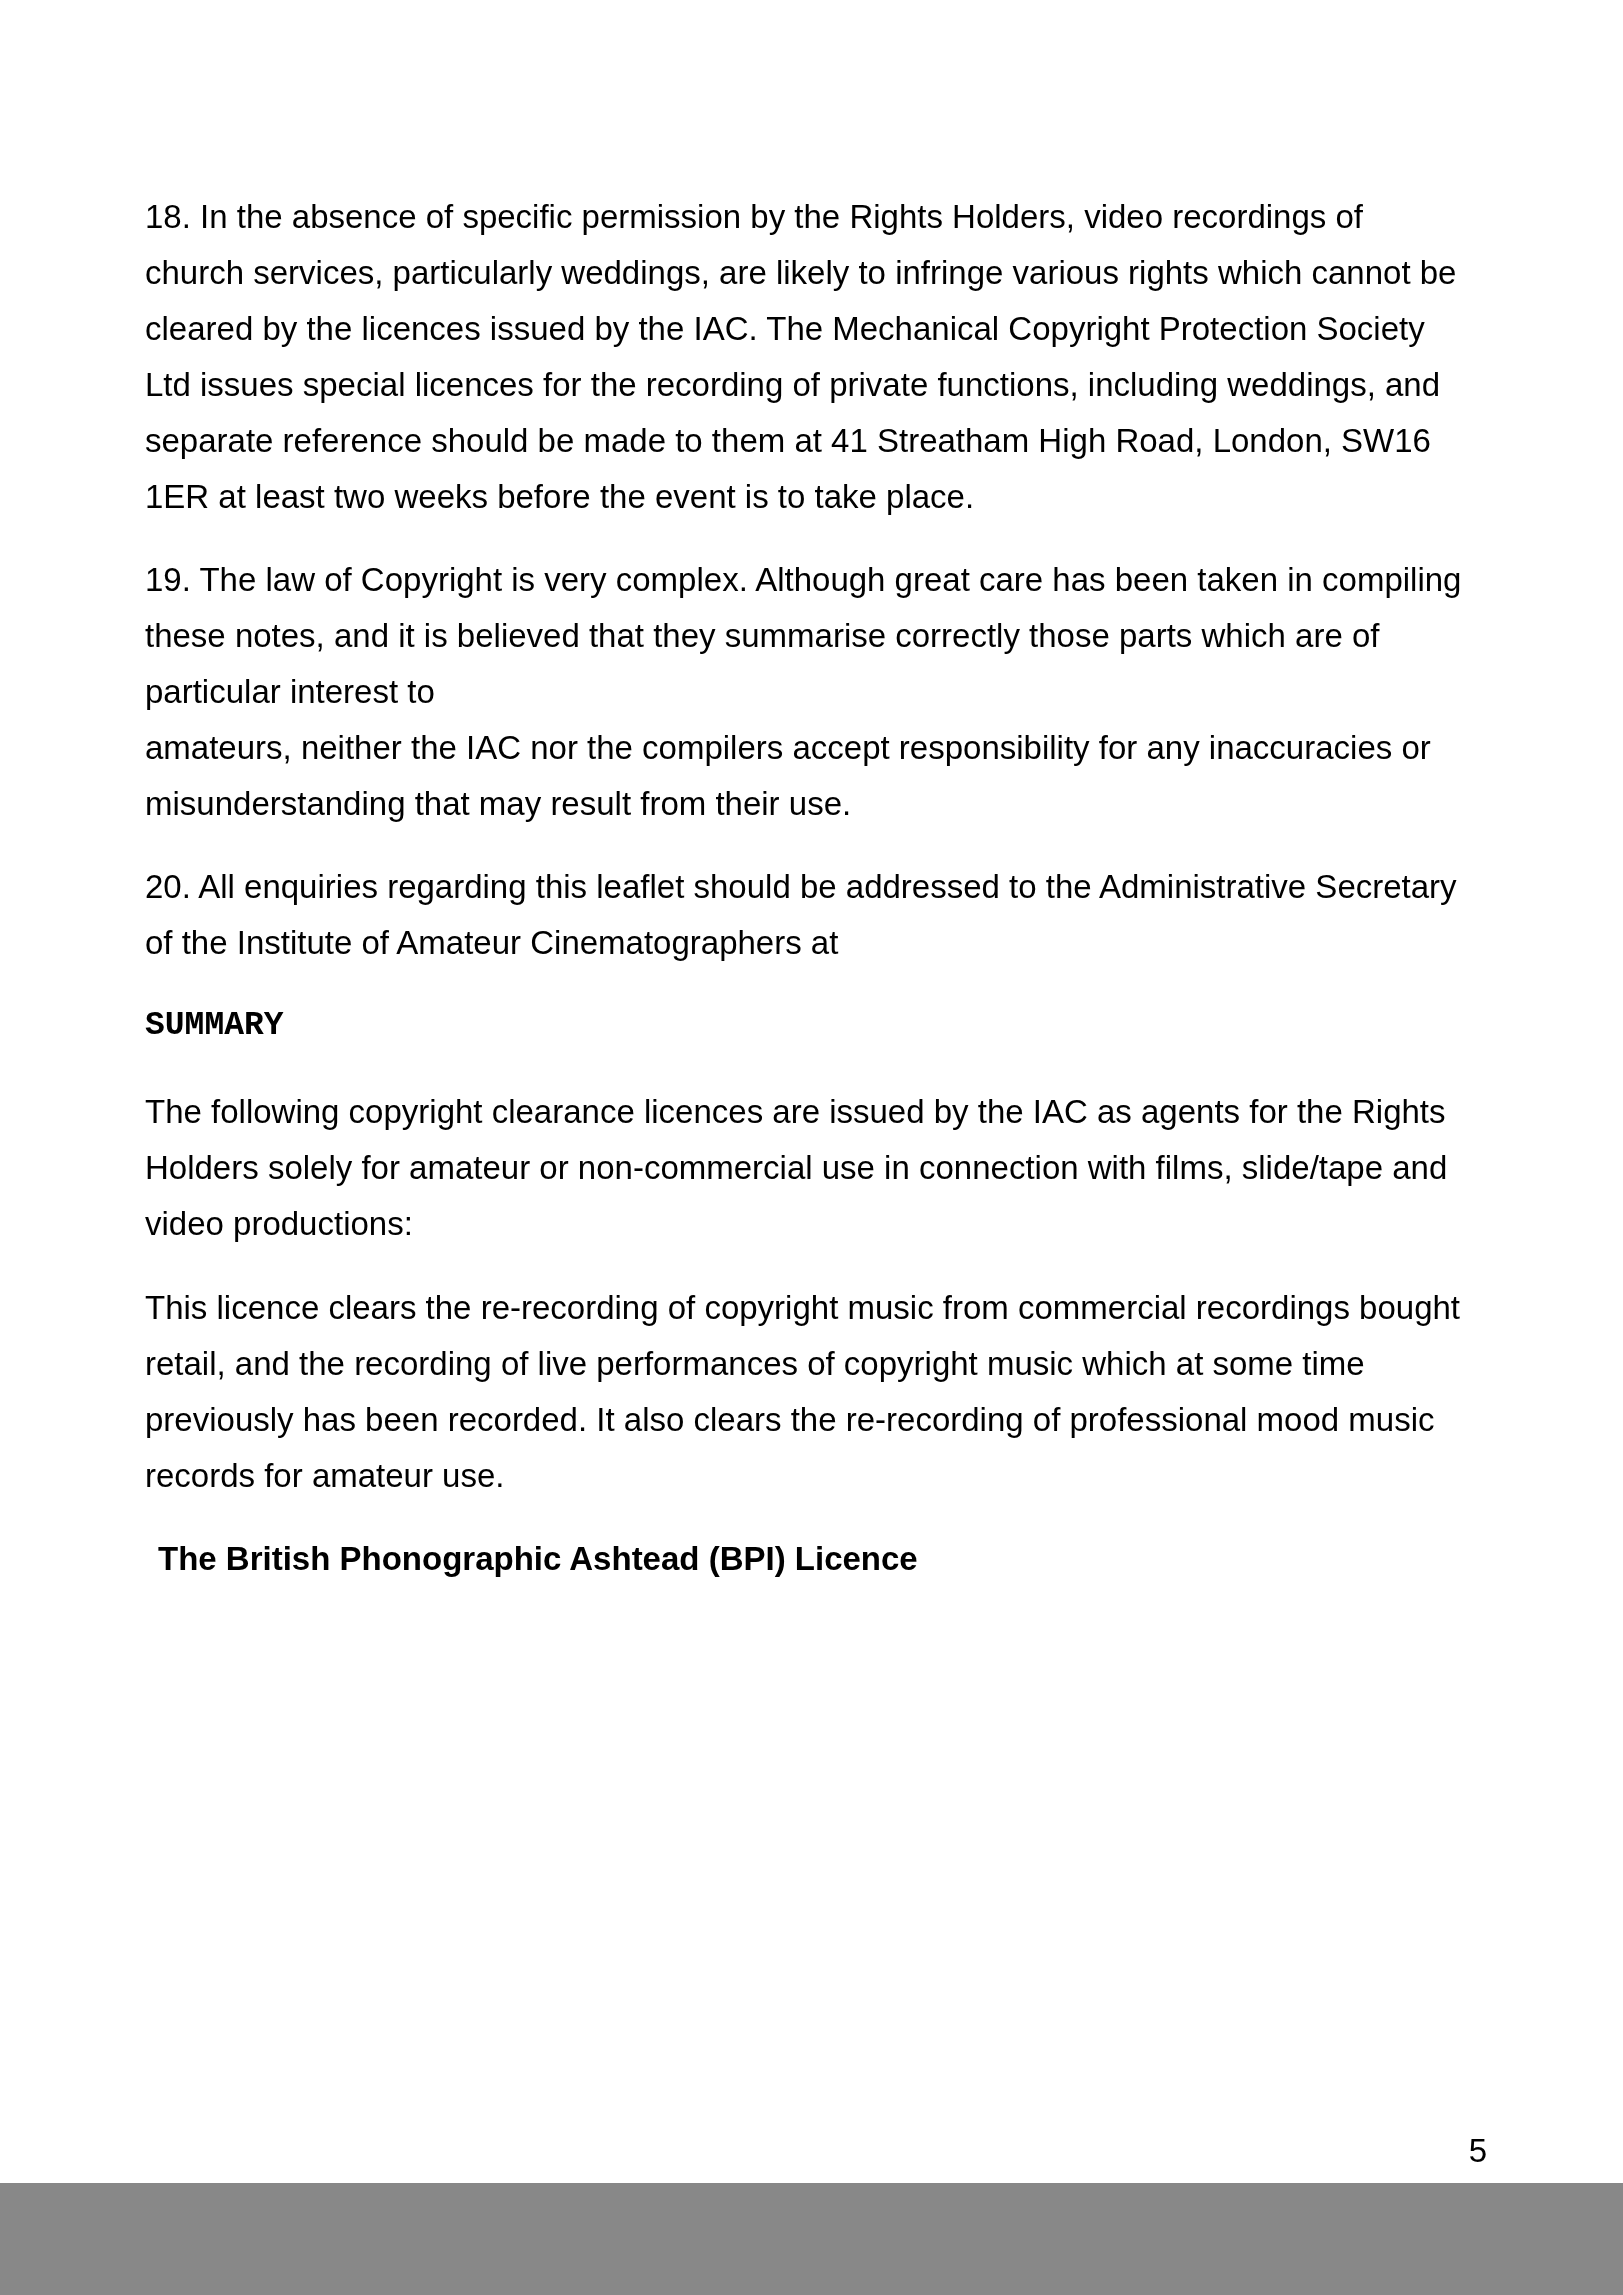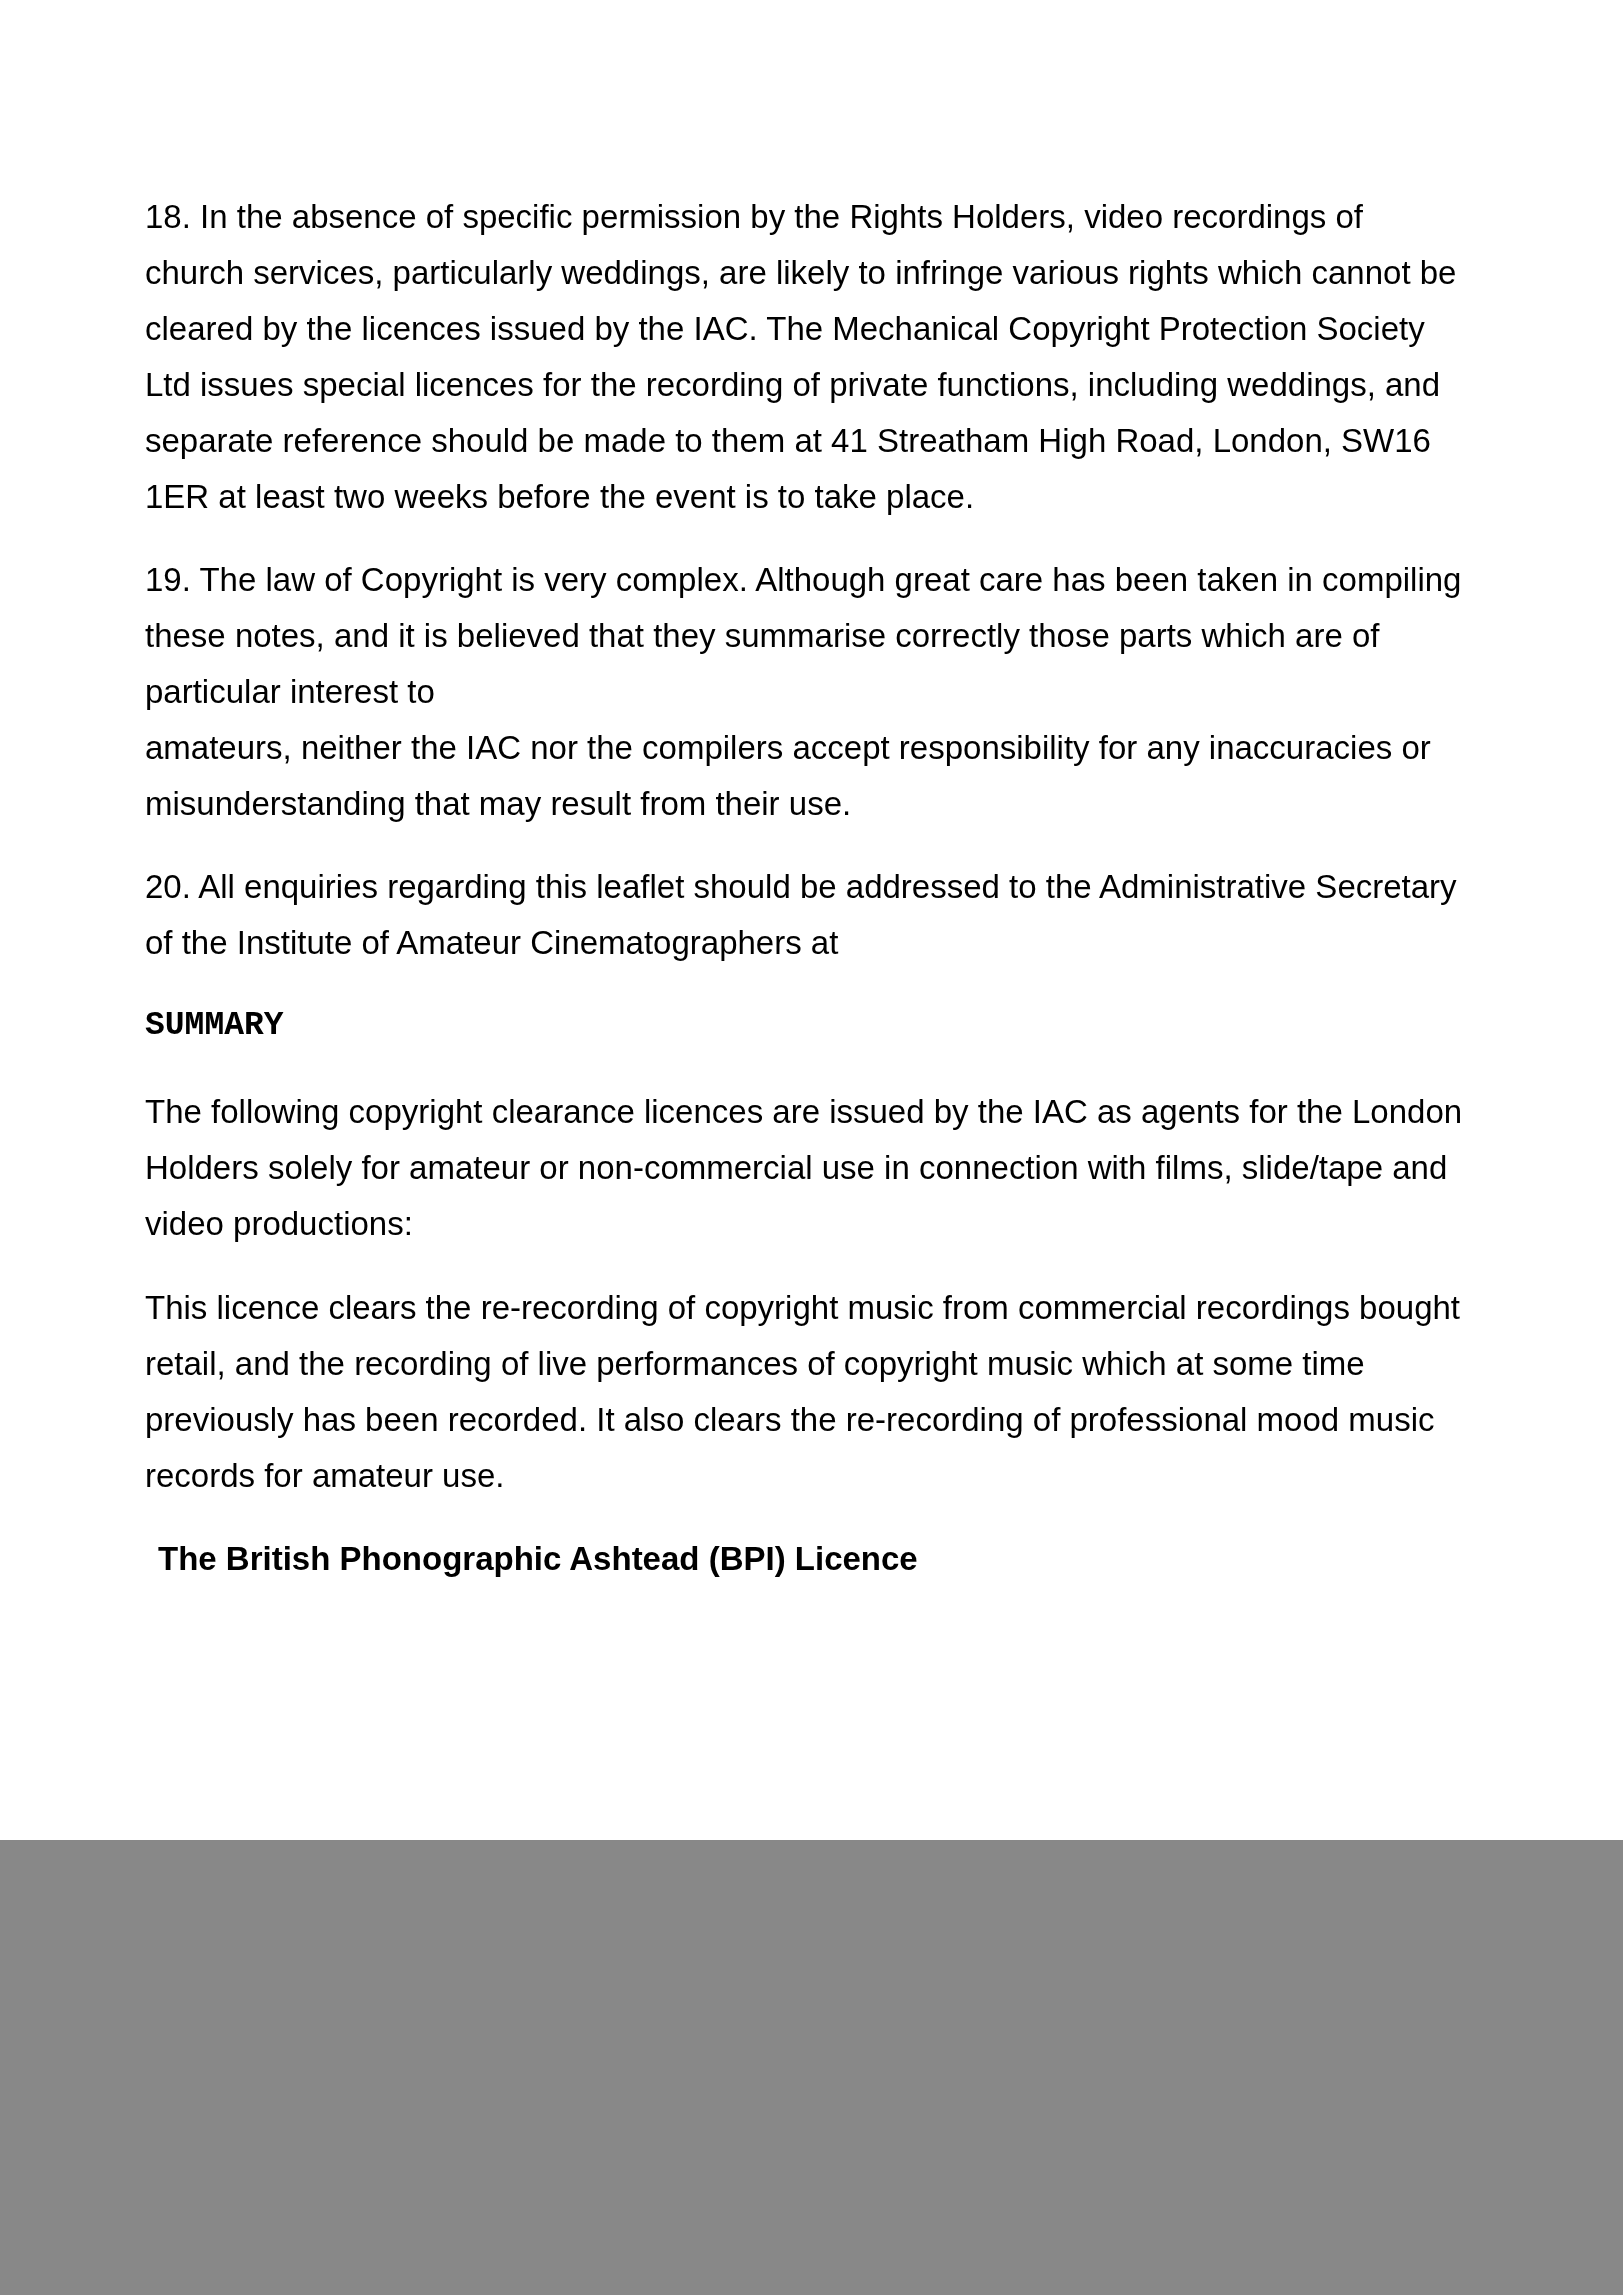--- a/index.html
+++ b/index.html
@@ -3,21 +3,21 @@
 <meta charset="utf-8">
 <style>
   html, body {
     margin: 0;
     padding: 0;
     background: #888;
   }
   .page {
     position: relative;
     width: 1624px;
-    height: 1840px;
+    height: 2183px;
     background: #ffffff;
     font-family: "Liberation Sans", sans-serif;
     color: #000000;
     overflow: hidden;
   }
   .content {
     position: absolute;
     left: 145px;
     top: 189px;
     width: 1460px;
@@ -65,21 +65,21 @@
 particular interest to
 amateurs, neither the IAC nor the compilers accept responsibility for any inaccuracies or
 misunderstanding that may result from their use.</p>
 
     <p class="para gap">20. All enquiries regarding this leaflet should be addressed to the Administrative Secretary
 of the Institute of Amateur Cinematographers at</p>
 
 
     <p class="para heading gap-sm">SUMMARY</p>
 
-    <p class="para gap-md">The following copyright clearance licences are issued by the IAC as agents for the London
+    <p class="para gap-md">The following copyright clearance licences are issued by the IAC as agents for the Rights
 Holders solely for amateur or non-commercial use in connection with films, slide/tape and
 video productions:</p>
 
 
     <p class="para gap-md">This licence clears the re-recording of copyright music from commercial recordings bought
 retail, and the recording of live performances of copyright music which at some time
 previously has been recorded. It also clears the re-recording of professional mood music
 records for amateur use.</p>
 
     <p class="para heading indent-md gap">The British Phonographic Ashtead (BPI) Licence</p>

